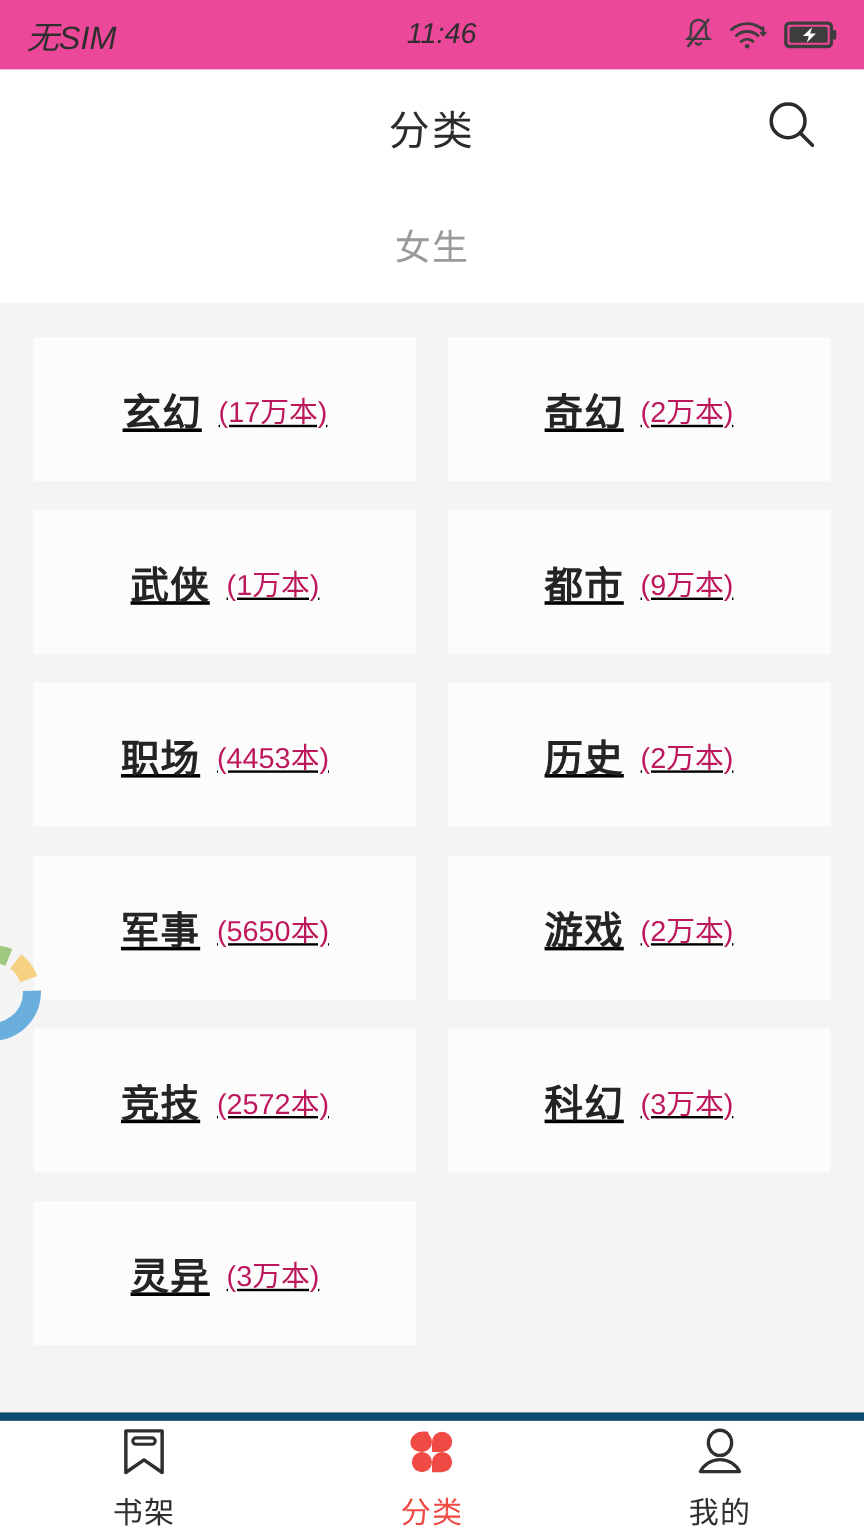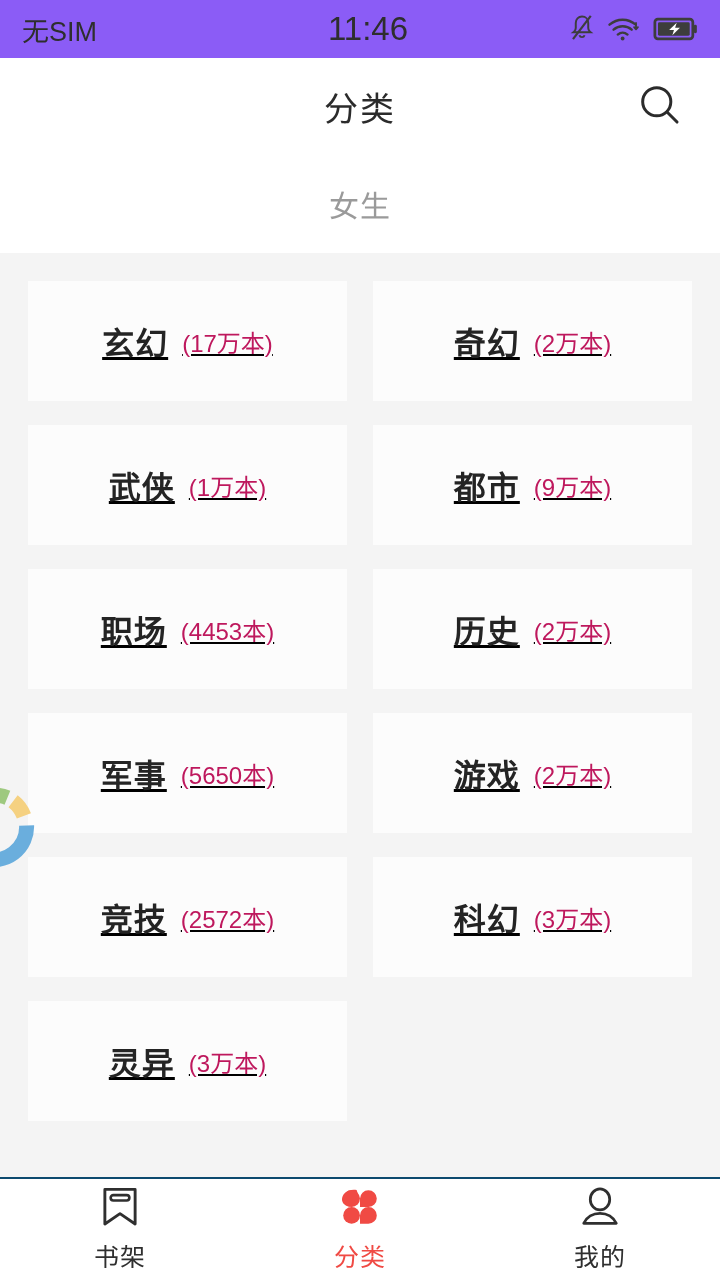--- a/index.html
+++ b/index.html
@@ -13,37 +13,38 @@
   body {
     font-family: "Liberation Sans", "DejaVu Sans", sans-serif;
     background: #f4f4f4;
     position: relative;
     -webkit-font-smoothing: antialiased;
   }
 
   
   .status-bar {
     height: 58px;
-    background: #8b5cf6;
+    background: #ec4899;
     display: flex;
     align-items: center;
     padding: 0 22px;
     position: relative;
+    font-style: italic;
   }
   .status-carrier {
     font-size: 27px;
     color: #2e2e2e;
     letter-spacing: 0px;
     font-weight: 400;
   }
   .status-time {
     position: absolute;
     left: 16px; right: 0;
     text-align: center;
-    font-size: 33px;
+    font-size: 24px;
     color: #2e2e2e;
     font-weight: 400;
     pointer-events: none;
   }
   .status-icons {
     margin-left: auto;
     display: flex;
     align-items: center;
     gap: 11px;
   }
@@ -155,21 +156,21 @@
     z-index: 30;
   }
   .floating-donut svg { display: block; }
 
   
   .bottom-nav {
     position: absolute;
     left: 0; right: 0; bottom: 0;
     height: 103px;
     background: #ffffff;
-    border-top: 2px solid #0c4a6e;
+    border-top: 7px solid #0c4a6e;
     display: flex;
   }
   .nav-item {
     flex: 1;
     display: flex;
     flex-direction: column;
     align-items: center;
     justify-content: center;
     gap: 9px;
     cursor: pointer;

